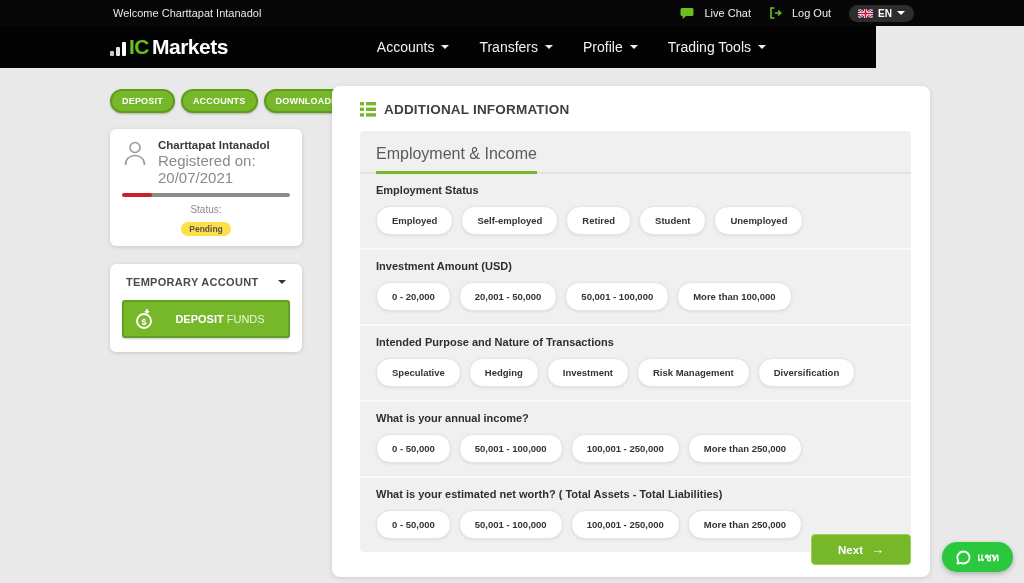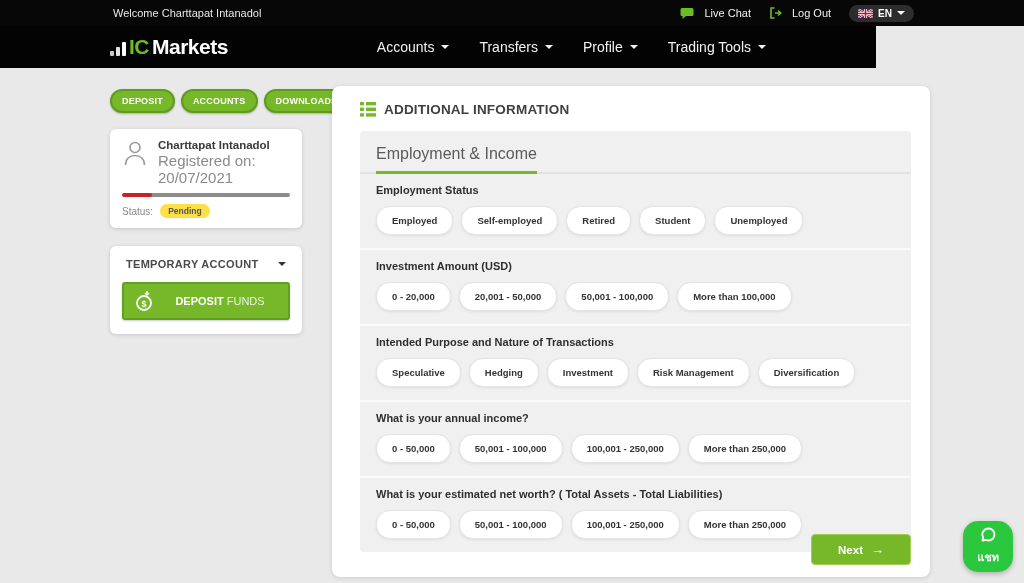--- a/index.html
+++ b/index.html
@@ -42,21 +42,21 @@
                padding:5px 10px; cursor:pointer; box-shadow:0 1px 2px rgba(0,0,0,0.25); }
   .side-card { background:#ffffff; border-radius:6px; box-shadow:0 1px 4px rgba(0,0,0,0.15);
                padding:10px 12px; }
   .user-card { margin-top:16px; }
   .user-top { display:flex; gap:10px; align-items:flex-start; }
   .user-texts { flex:1; }
   .user-name { font-size:11.5px; font-weight:bold; color:#3a3a3a; }
   .user-registered { font-size:15px; color:#8a8a8a; margin-top:1px; }
   .progress { margin-top:7px; height:4px; border-radius:2px; background:#8c8c8c; overflow:hidden; }
   .progress-fill { height:100%; background:#cb2026; border-radius:2px; }
-  .status-row { display:flex; align-items:center; gap:7px; margin-top:7px; }
+  .status-row { display:flex; align-items:center; gap:7px; margin-top:7px;flex-direction:column; }
   .status-label { font-size:10px; color:#8a8a8a; }
   .status-badge { background:#fde047; color:#555; font-size:8.5px; font-weight:bold;
                   border-radius:8px; padding:2px 8px; }
   .account-card { margin-top:18px; padding:12px 12px 14px; }
   .account-head { display:flex; align-items:center; justify-content:space-between; padding:0 4px; cursor:pointer; }
   .account-title { font-size:11px; font-weight:bold; color:#4a4a4a; letter-spacing:0.3px; }
   .account-head .caret { border-top-color:#333; }
   .deposit-btn { margin-top:12px; width:100%; display:flex; align-items:center; gap:8px;
                  background:#76b82a; border:2px solid #639f1f; border-radius:3px;
                  padding:6px 10px; cursor:pointer; box-shadow:0 1px 2px rgba(0,0,0,0.2); }
@@ -82,21 +82,21 @@
           box-shadow:0 1px 3px rgba(0,0,0,0.08); white-space:nowrap; }
   .next-btn { position:absolute; right:19px; bottom:12px; display:flex; align-items:center; gap:8px;
               background:#76b82a; border:1px solid #a4ce52; border-radius:4px;
               padding:8px 26px; cursor:pointer; }
   .next-label { color:#fff; font-size:11.5px; font-weight:bold; }
   .next-arrow { color:#fff; font-size:13px; line-height:1; }
 
   
   .chat-widget { position:absolute; right:11px; bottom:11px; display:flex; align-items:center; gap:6px;
                  background:#2bc83e; border-radius:15px; padding:6px 14px; cursor:pointer;
-                 box-shadow:0 2px 5px rgba(0,0,0,0.25);flex-direction:column; }
+                 box-shadow:0 2px 5px rgba(0,0,0,0.25); }
   .chat-label { color:#fff; font-size:11px; font-weight:bold; }
 
   .icon { display:inline-flex; flex:0 0 auto; }
 </style>
 </head>
 <body>
 
 <div class="screen">
 
   <header class="topbar">

